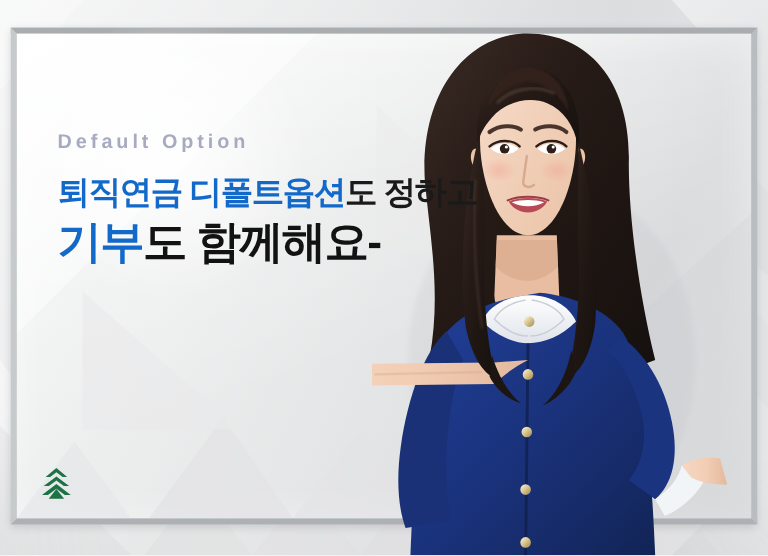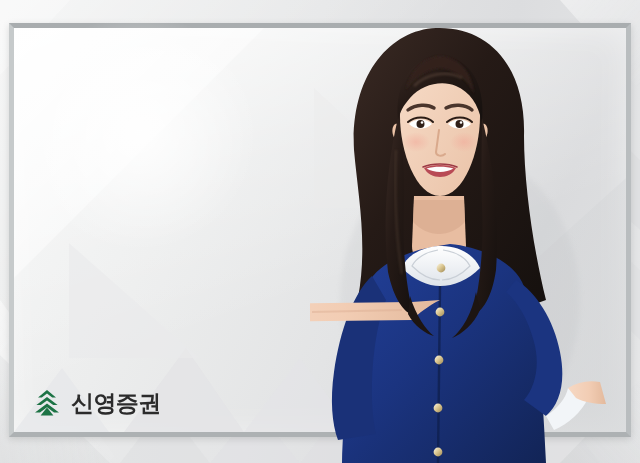--- a/index.html
+++ b/index.html
@@ -324,26 +324,30 @@
     <path d="M172 118 C182 158 190 214 186 270 C182 298 172 312 162 316
              C170 288 174 246 172 206 C171 172 172 140 172 118 Z" fill="url(#hairG)"></path>
 
     <path d="M100 296 C106 316 116 330 124 336 C116 334 104 326 98 314 Z" fill="#1d1512"></path>
     <path d="M166 292 C162 314 152 330 142 338 C152 334 164 324 170 310 Z" fill="#1d1512"></path>
 
     <path d="M104 86 C116 74 136 70 152 78" stroke="#6b5244" stroke-width="2.6" opacity=".45" fill="none" filter="url(#soft)"></path>
     <path d="M86 150 C84 190 86 238 92 274" stroke="#5c4639" stroke-width="2.4" opacity=".35" fill="none" filter="url(#soft)"></path>
   </svg>
 
+  <div class="copy">
+    <p class="eyebrow">Default Option</p>
+    <p class="headline-1"><span class="accent">퇴직연금 디폴트옵션</span><span>도 정하고</span></p>
+    <p class="headline-2"><span class="accent">기부</span><span>도 함께해요-</span></p>
+  </div>
 
   <div class="logo">
     <svg class="logo-mark" width="30" height="30" viewBox="0 0 30 30">
       <g fill="#1d7345">
         <path d="M15 2 L24 9.4 L20.2 9.4 L15 5.6 L9.8 9.4 L6 9.4 Z"></path>
         <path d="M15 9 L25.6 17 L21.2 17 L15 12.4 L8.8 17 L4.4 17 Z"></path>
         <path d="M15 15.4 L27 24.4 L22 24.4 L15 19.2 L8 24.4 L3 24.4 Z"></path>
         <path d="M15 19.6 L21.4 27.6 L8.6 27.6 Z"></path>
       </g>
     </svg>
-    <span class="logo-word">신영증권</span>
   </div>
 
 </div>
 
 </body></html>

